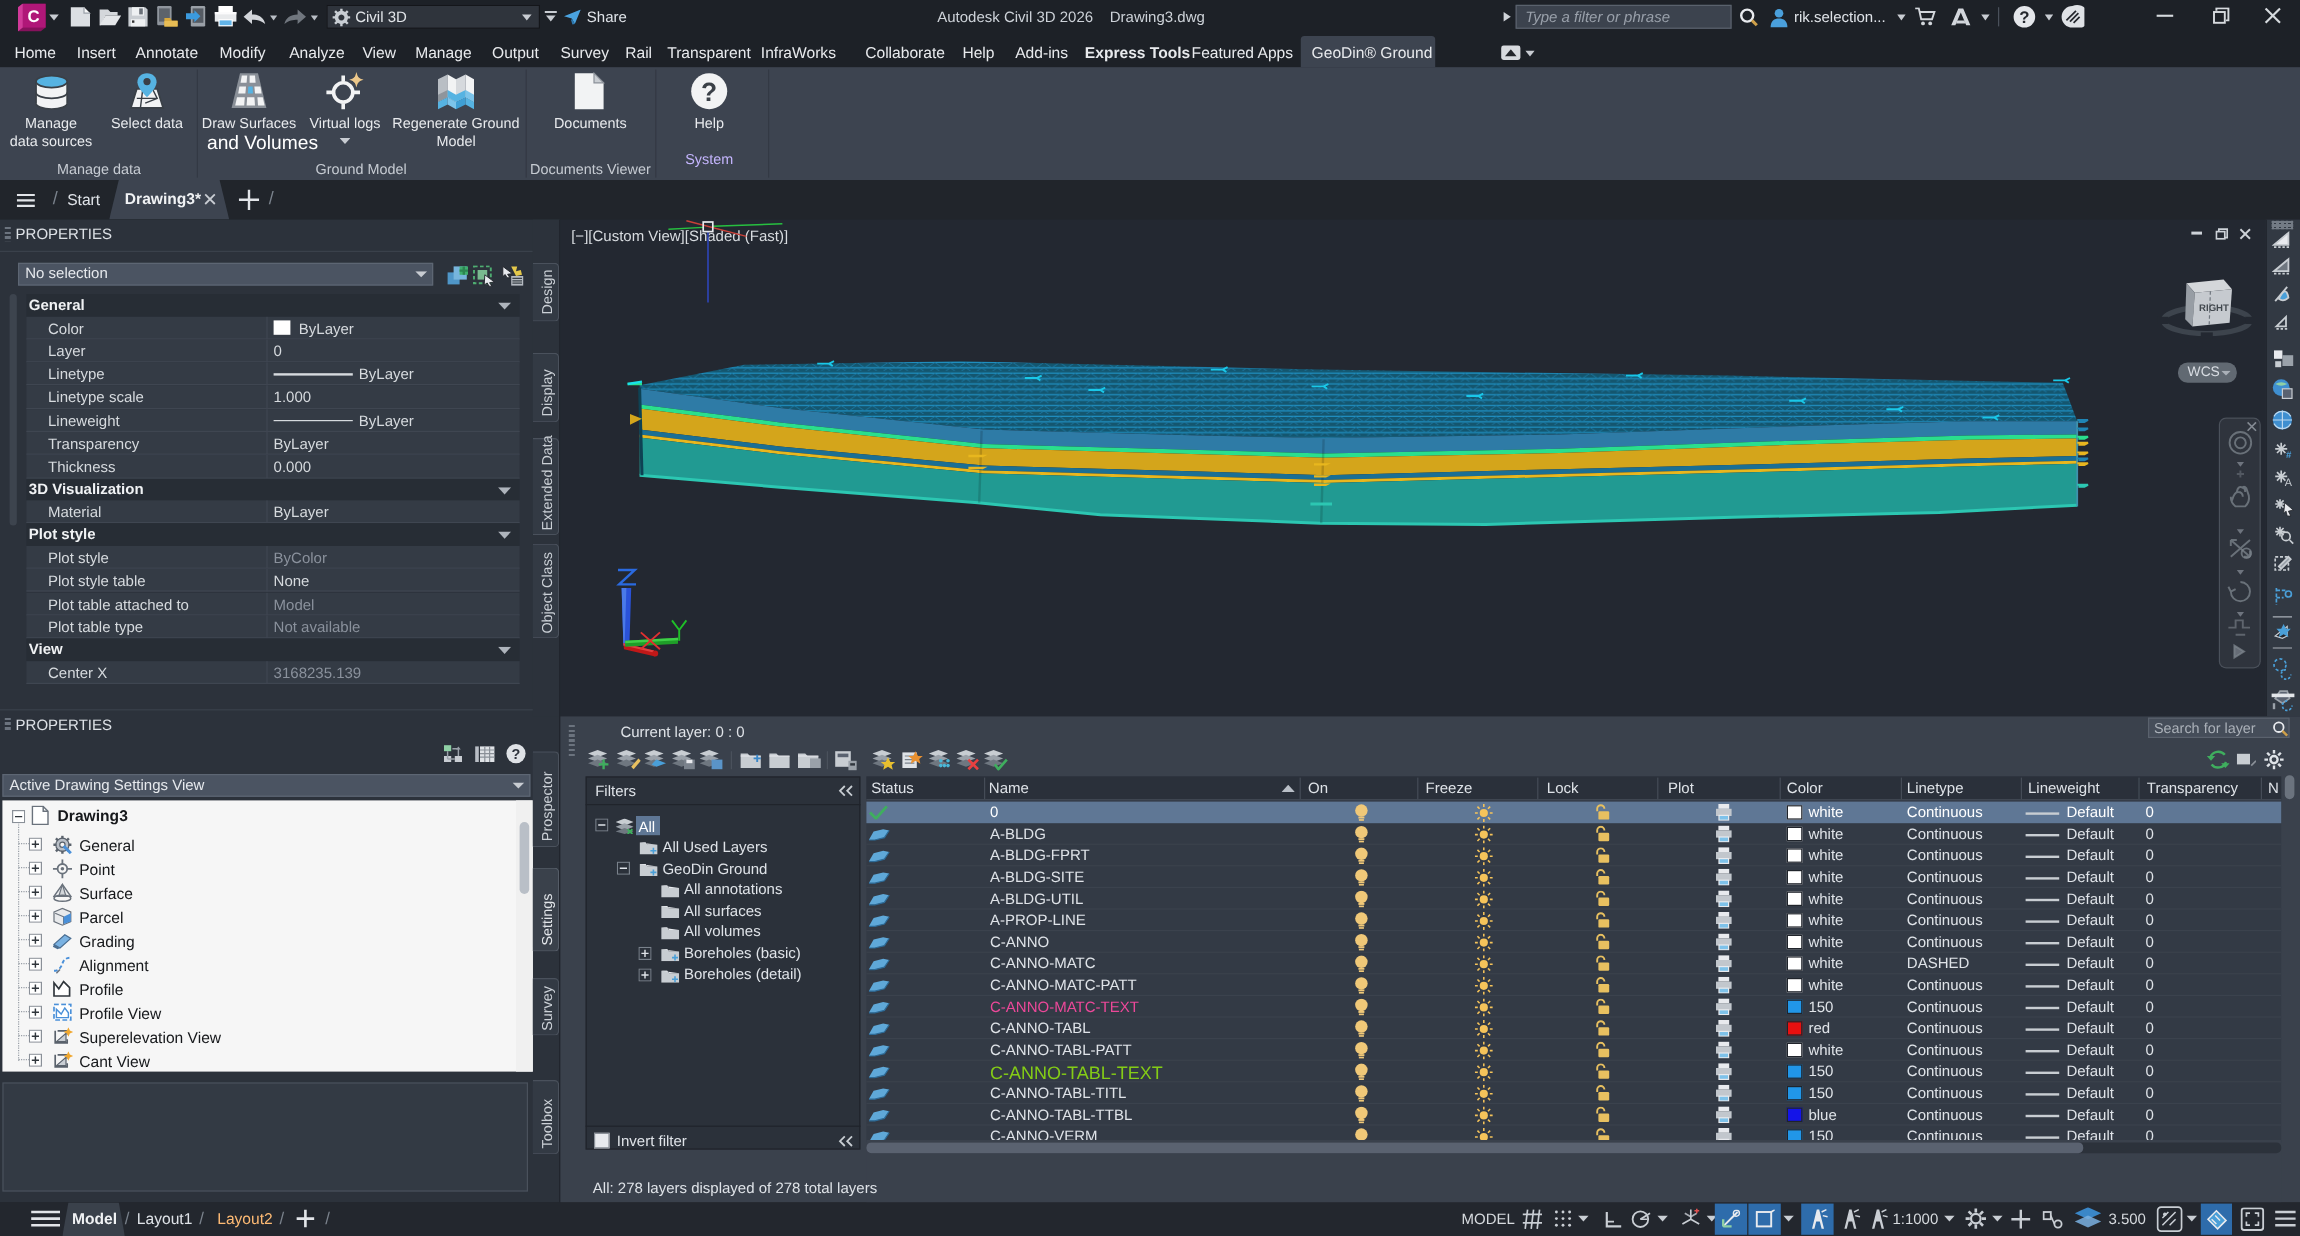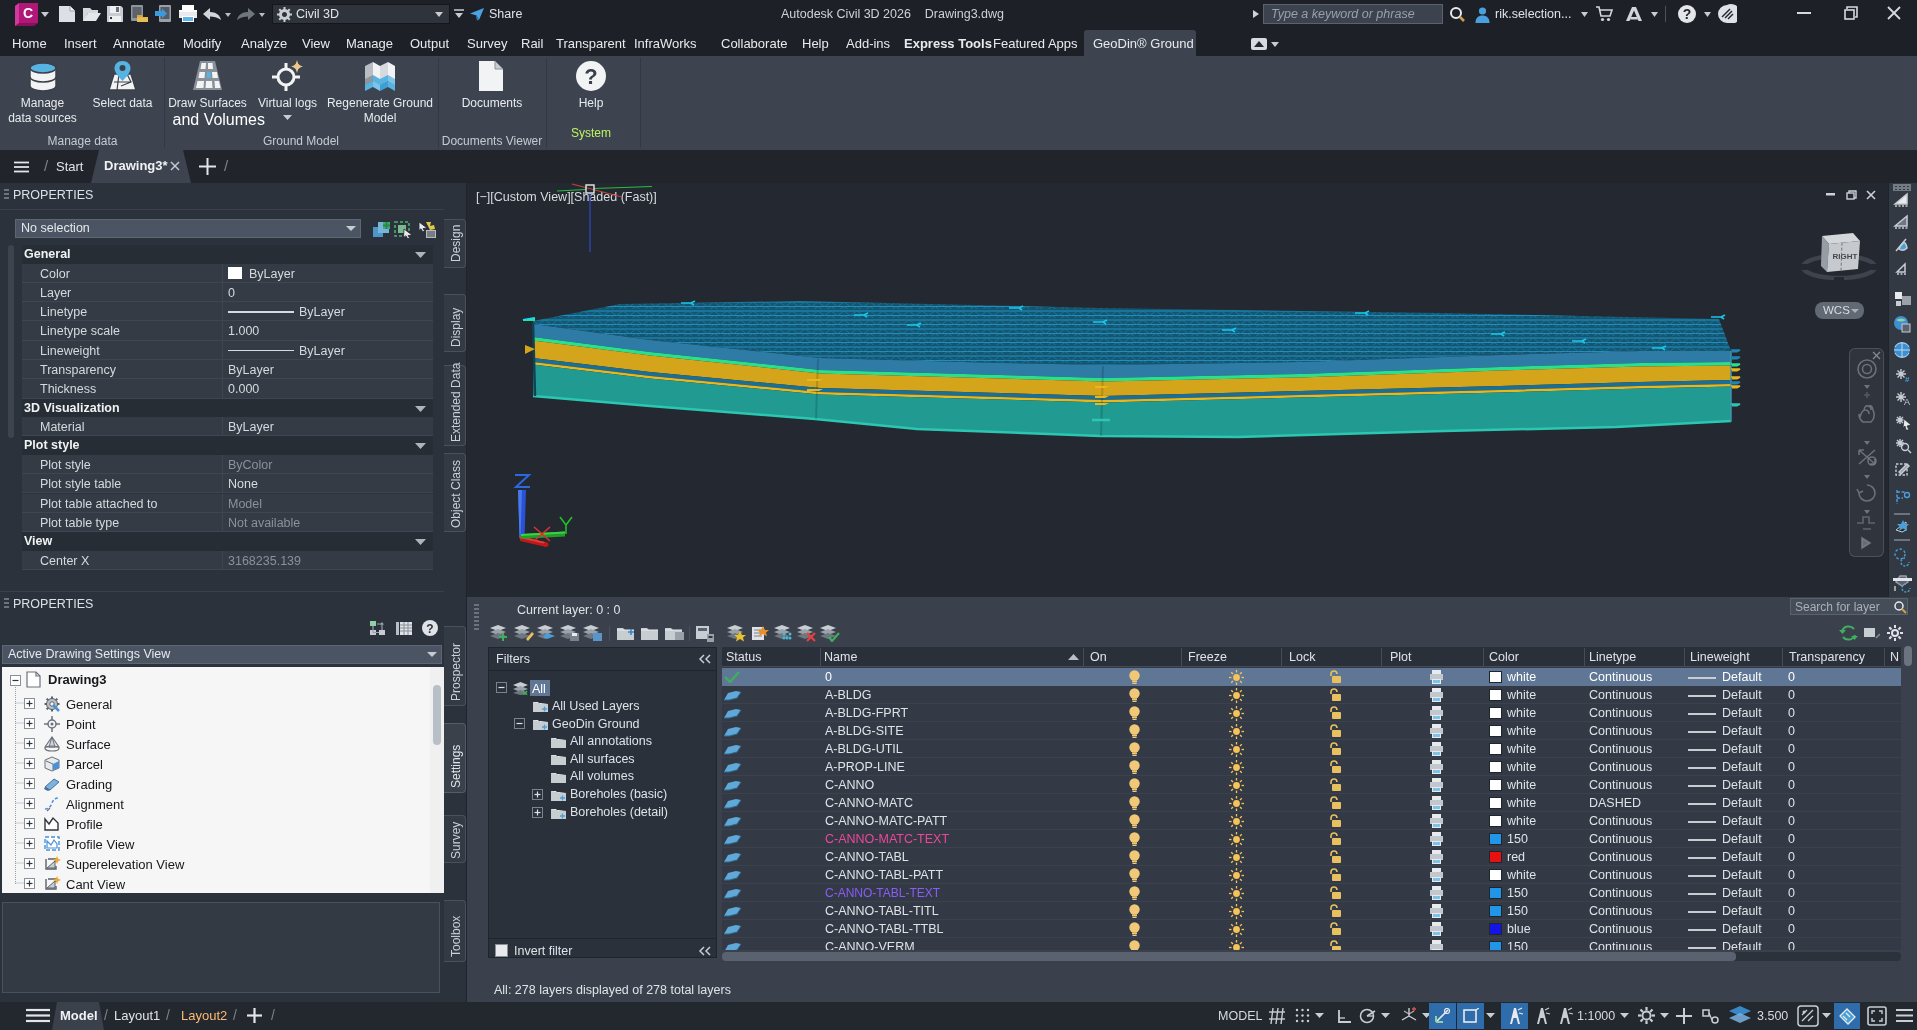--- a/index.html
+++ b/index.html
@@ -106,21 +106,21 @@
       <polygon points="6.5,7.5 9,12 7,12.5 6,9" fill="#2d7ab2"></polygon>
     </svg>
 <div class="t" style="left:489px;top:7px;font-size:12.5px;color:#dfe3e8;">Share</div>
 
 <div class="t" style="left:781px;top:7px;font-size:12.5px;color:#cdd2d8;">Autodesk Civil 3D 2026&nbsp;&nbsp;&nbsp;&nbsp;Drawing3.dwg</div>
 
 <svg class="abs" style="left:1252px;top:9px;" width="8" height="10">
       <polygon points="1,1 7,5 1,9" fill="#cfd3d8"></polygon>
     </svg>
 <div class="abs" style="left:1263px;top:4px;width:180px;height:20px;background:#3c434e;border:1px solid #5a626d;"></div>
-<div class="t" style="left:1271px;top:7px;font-size:12.5px;font-style:italic;color:#99a0aa;">Type a keyword or phrase</div>
+<div class="t" style="left:1271px;top:7px;font-size:12.5px;font-style:italic;color:#99a0aa;">Type a filter or phrase</div>
 <svg class="abs" style="left:1449px;top:6px;" width="17" height="17" viewBox="0 0 17 17">
 <circle cx="7" cy="7" r="5" fill="none" stroke="#e8eaee" stroke-width="2"></circle>
       <line x1="11" y1="11" x2="15" y2="15" stroke="#cfa04a" stroke-width="2.5"></line>
 </svg>
 <svg class="abs" style="left:1474px;top:6px;" width="17" height="17" viewBox="0 0 17 17">
 <circle cx="8.5" cy="5" r="3.6" fill="#4aa0dc"></circle>
       <path d="M1.5,17 C1.5,11.5 4.5,9.5 8.5,9.5 C12.5,9.5 15.5,11.5 15.5,17 Z" fill="#4aa0dc"></path>
 </svg>
 <div class="t" style="left:1495px;top:7px;font-size:12.5px;color:#dfe3e8;">rik.selection...</div>
 <svg class="abs" style="left:1580px;top:11px;" width="9" height="7">
@@ -281,21 +281,21 @@
       <path d="M17,1 L17,9 L25,9 Z" fill="#c9cdd2" stroke="#8a9098" stroke-width="1"></path>
 </svg>
 <div class="t" style="left:438px;top:96px;width:108px;text-align:center;font-size:12px;color:#e8eaed;">Documents</div>
 <div class="t" style="left:438px;top:134px;width:108px;text-align:center;font-size:12px;color:#c6cbd2;">Documents Viewer</div>
 
 <svg class="abs" style="left:575px;top:60px;" width="32" height="32" viewBox="0 0 32 32">
 <circle cx="16" cy="16" r="15" fill="#f2f3f4"></circle>
 <text x="16" y="24" font-size="22" font-weight="bold" fill="#3a4047" text-anchor="middle" font-family="Liberation Sans">?</text>
 </svg>
 <div class="t" style="left:546px;top:96px;width:90px;text-align:center;font-size:12px;color:#e8eaed;">Help</div>
-<div class="t" style="left:546px;top:126px;width:90px;text-align:center;font-size:12px;color:#bef264;">System</div>
+<div class="t" style="left:546px;top:126px;width:90px;text-align:center;font-size:12px;color:#c4b5fd;">System</div>
 
 <div class="abs" style="left:0;top:150px;width:1917px;height:33px;background:#21252b;"></div>
 <svg class="abs" style="left:14px;top:161px;" width="16" height="12">
       <g stroke="#e2e5e9" stroke-width="1.8">
         <line x1="0" y1="1.5" x2="15" y2="1.5"></line>
         <line x1="0" y1="6" x2="15" y2="6"></line>
         <line x1="0" y1="10.5" x2="15" y2="10.5"></line>
       </g>
     </svg>
 <div class="t" style="left:44px;top:157px;font-size:15px;color:#7a828c;">/</div>
@@ -1518,21 +1518,21 @@
 <div class="t" style="left:1507px;top:868px;font-size:12.5px;color:#dfe3e8;">white</div>
 <div class="t" style="left:1589px;top:868px;font-size:12.5px;color:#dfe3e8;">Continuous</div>
 <div class="abs" style="left:1688px;top:875px;width:28px;height:1.5px;background:#c8cdd2;"></div>
 <div class="t" style="left:1722px;top:868px;font-size:12.5px;color:#dfe3e8;">Default</div>
 <div class="t" style="left:1788px;top:868px;font-size:12.5px;color:#dfe3e8;">0</div>
 <div class="abs" style="left:722px;top:901px;width:1179px;height:1px;background:#3b424d;"></div>
 <svg class="abs" style="left:724px;top:888px;" width="18" height="11">
       <polygon points="0,10 4,3 12,1 17,2 13,8 5,10" fill="#5fa8d8"></polygon>
       <path d="M0,10 L5,10 L13,8 L17,2" fill="none" stroke="#2d6a96" stroke-width="1"></path>
     </svg>
-<div class="t" style="left:825px;top:886px;font-size:12px;color:#8b5cf6;">C-ANNO-TABL-TEXT</div>
+<div class="t" style="left:825px;top:886px;font-size:15px;color:#84cc16;">C-ANNO-TABL-TEXT</div>
 <svg class="abs" style="left:1128px;top:886px;" width="13" height="15" viewBox="0 0 13 15">
       <circle cx="6.5" cy="5.5" r="5.2" fill="#f0c878"></circle>
       <rect x="4" y="10.5" width="5" height="1.6" fill="#f0c878"></rect>
       <rect x="4.4" y="12.6" width="4.2" height="1.4" fill="#f0c878"></rect>
     </svg>
 <svg class="abs" style="left:1229px;top:886px;" width="15" height="15" viewBox="0 0 15 15">
       <circle cx="7.5" cy="7.5" r="3.4" fill="#f5c35a"></circle>
       <g stroke="#f5c35a" stroke-width="1.3">
         <line x1="7.5" y1="0" x2="7.5" y2="2.5"></line>
         <line x1="7.5" y1="12.5" x2="7.5" y2="15"></line>

